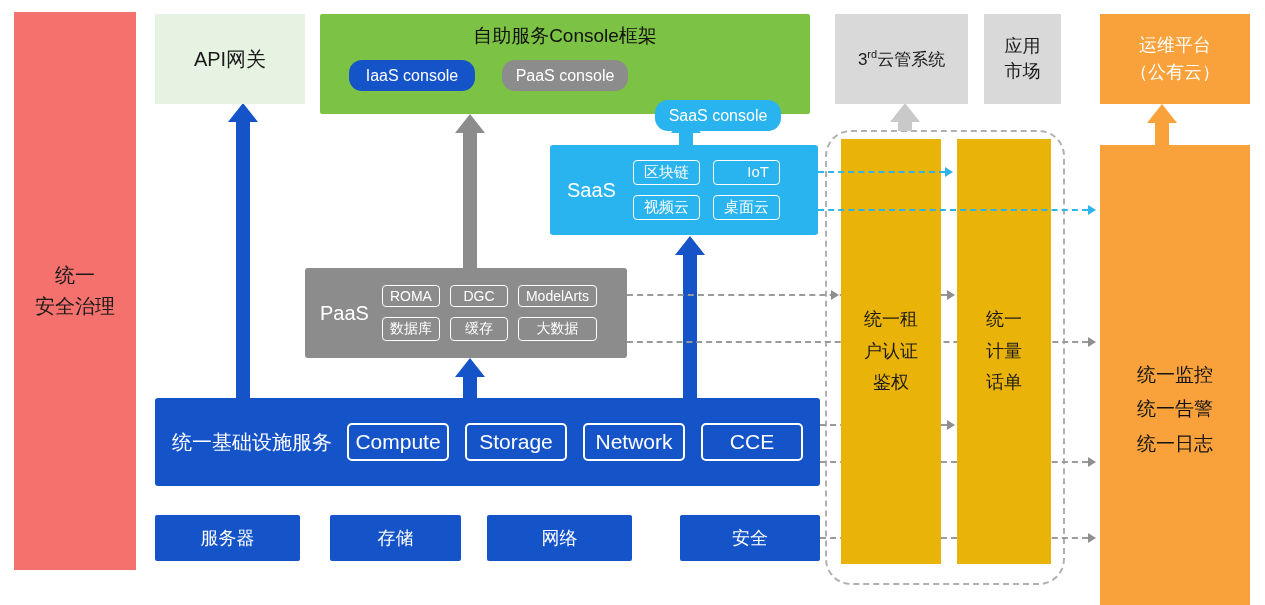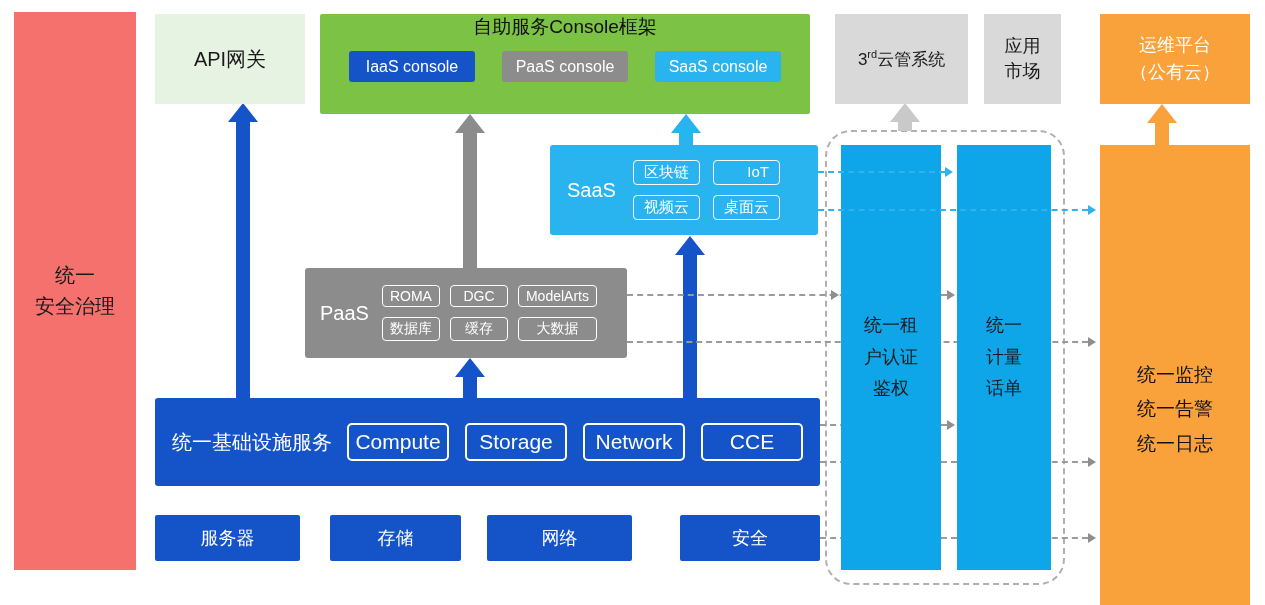--- a/index.html
+++ b/index.html
@@ -6,26 +6,26 @@
   body { background:#ffffff; font-family:"Liberation Sans","DejaVu Sans",sans-serif; }
   .canvas { position:relative; width:1265px; height:605px; background:#ffffff; overflow:hidden; }
   .abs { position:absolute; }
   .center { display:flex; align-items:center; justify-content:center; text-align:center; }
   .pre { white-space:pre-line; }
 
   
   .left-bar { left:14px; top:12px; width:122px; height:558px; background:#f5716d; font-size:20px; color:#1a1a1a; line-height:1.55; z-index:2; }
   .api-gw { left:155px; top:14px; width:150px; height:90px; background:#e7f3e2; font-size:20px; color:#1a1a1a; z-index:2; }
   .console { left:320px; top:14px; width:490px; height:100px; background:#7cc244; border-radius:2px; z-index:2; }
-  .console-title { text-align:center; font-size:19px; color:#111111; }
+  .console-title { margin-top:9px; text-align:center; font-size:19px; color:#111111; }
   .console-row { margin-top:11px; display:flex; justify-content:center; gap:27px; }
-  .console-btn { height:31px; min-width:126px; padding:8px 12px; display:flex; align-items:center; justify-content:center; color:#ffffff; font-size:16px; border-radius:3px; }
+  .console-btn { height:31px; min-width:126px; padding:8px 12px; display:flex; align-items:center; justify-content:center; color:#ffffff; font-size:16px; border-radius:13px; }
   .btn-iaas { background:#1553c8; }
   .btn-paas { background:#8c8c8c; }
-  .btn-saas { background:#29b4ef; }
+  .btn-saas { background:#29b4ef;margin-top:40px; }
   .third { left:835px; top:14px; width:133px; height:90px; background:#d9d9d9; font-size:17px; color:#1a1a1a; z-index:2; }
   .third sup { font-size:11px; }
   .market { left:984px; top:14px; width:77px; height:90px; background:#d9d9d9; font-size:18px; color:#1a1a1a; line-height:1.4; z-index:2; }
   .ops { left:1100px; top:14px; width:150px; height:90px; background:#f9a23c; font-size:18px; color:#ffffff; line-height:1.5; z-index:2; }
 
   .saas-box { left:550px; top:145px; width:268px; height:90px; background:#29b4ef; border-radius:3px; display:flex; align-items:center; padding-left:17px; gap:17px; z-index:2; }
   .saas-label { color:#ffffff; font-size:20px; }
   .grid2 { display:grid; grid-template-columns:auto auto; gap:10px 13px; }
   .pill { border:1.5px solid #ffffff; border-radius:4px; color:#ffffff; font-size:15px; padding:2px 10px; text-align:right; min-width:64px; }
 
@@ -37,21 +37,21 @@
   .iaas-box { left:155px; top:398px; width:665px; height:88px; background:#1553c8; border-radius:3px; display:flex; align-items:center; padding:0 17px; gap:15px; z-index:2; }
   .iaas-label { color:#ffffff; font-size:20px; white-space:nowrap; }
   .iaas-items { display:flex; gap:16px; }
   .pill-lg { border:2px solid #ffffff; border-radius:5px; color:#ffffff; font-size:21px; padding:5px 0; width:102px; text-align:center; }
 
   .hw { top:515px; height:46px; background:#1553c8; color:#ffffff; font-size:18px; border-radius:2px; z-index:2; }
   .hw1 { left:155px; width:145px; } .hw2 { left:330px; width:131px; }
   .hw3 { left:487px; width:145px;font-family:Liberation Serif, serif; } .hw4 { left:680px; width:140px; }
 
   .dashed-frame { left:825px; top:130px; width:240px; height:455px; border:2px dashed #b0b0b0; border-radius:26px; z-index:0; }
-  .vbar { top:145px; height:425px; background:#0ea5e9; color:#1a1a1a; font-size:18px; line-height:1.75; z-index:2; }
+  .vbar { top:139px; height:425px; background:#eab308; color:#1a1a1a; font-size:18px; line-height:1.75; z-index:2; }
   .auth { left:841px; width:100px; }
   .meter { left:957px; width:94px; }
   .monitor { left:1100px; top:145px; width:150px; height:529px; background:#f9a23c; color:#111111; font-size:19px; line-height:1.8; z-index:2; }
 
   
   .arrow-body { position:absolute; width:14px; z-index:1; }
   .arrow-head { position:absolute; width:0; height:0; border-left:15px solid transparent; border-right:15px solid transparent; z-index:1; }
   .dash { position:absolute; height:0; border-top:2px dashed; }
   .dash-head { position:absolute; width:0; height:0; border-top:5px solid transparent; border-bottom:5px solid transparent; }
   .z1 { z-index:1; } .z3 { z-index:3; }

